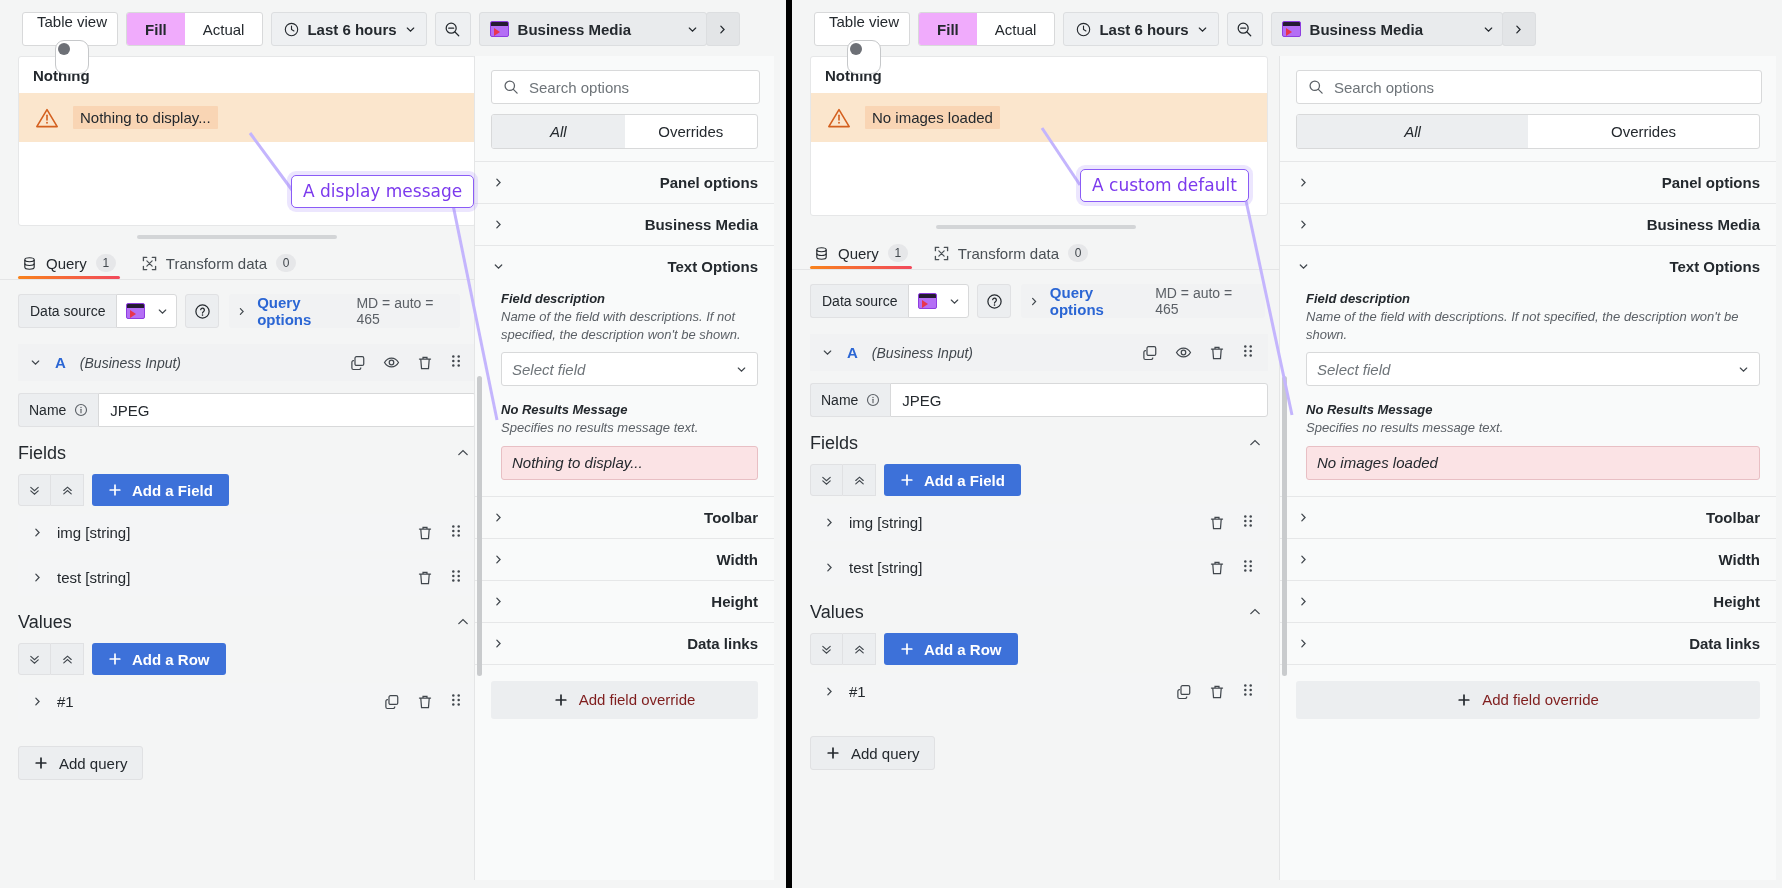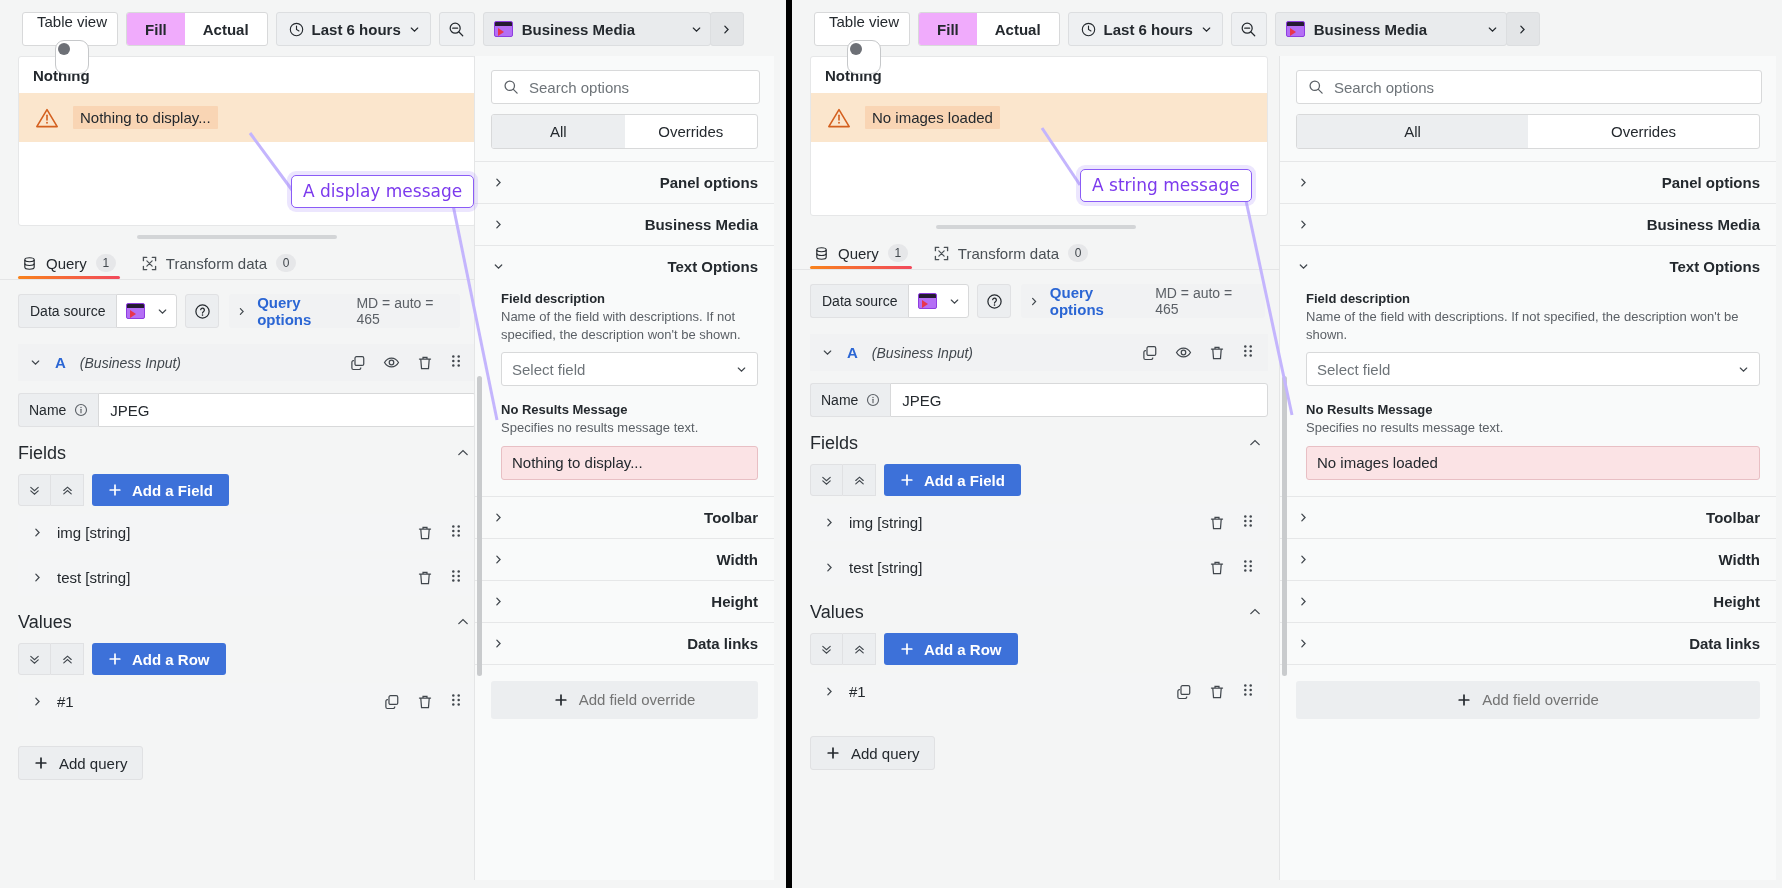--- a/index.html
+++ b/index.html
@@ -39,21 +39,21 @@
     position: absolute; left: 2px; top: 1.5px;
     width: 12px; height: 12px; border-radius: 50%; background: #6d7076;
   }
 
   .seg {
     display: flex; border: 1px solid #d8d9da; border-radius: 3px;
     overflow: hidden; height: 34px; background: #fff;
   }
   .seg > div {
     display: flex; align-items: center; justify-content: center;
-    padding: 0 18px; font-size: 15px; color: #24292e; height: 100%; font-weight: bold;
+    padding: 0 18px; font-size: 15px; color: #24292e; height: 100%;
   }
   .seg > div.active { background: #f0abfc; font-weight: bold; }
 
   .timepick {
     background: #eef0f2; border: 1px solid #dcdee0; border-radius: 3px;
     height: 34px; display: flex; align-items: center; gap: 8px;
     padding: 0 10px 0 12px; font-size: 15px; color: #24292e; font-weight: 600;
   }
   .zoomout {
     background: #eef0f2; border: 1px solid #dcdee0; border-radius: 3px;
@@ -213,45 +213,45 @@
 
   .optspane .searchwrap { padding: 14px 14px 0 16px; }
   .search {
     background:#fff; border:1px solid #d8d9da; border-radius:3px; height:34px;
     display:flex; align-items:center; gap: 10px; padding: 0 11px;
   }
   .search .ph { color:#6e7479; font-size:15px; }
 
   .alltabs { display:flex; margin: 10px 16px 0 16px; border:1px solid #d8d9da; border-radius:3px; overflow:hidden; background:#fff; }
   .alltabs > div { flex:1; text-align:center; padding: 8px 0; font-size:15px; color:#24292e; }
-  .alltabs > div.active { background:#eceef0; }
+  .alltabs > div.active { background:#eceef0;font-style:italic; }
 
   .optlist { margin-top: 12px; }
   .optsec { border-top:1px solid #e6e7e8; }
   .optsec-head {
     display:flex; align-items:center; gap: 15px; padding: 12px 16px 12px 18px;
     font-size:15px; font-weight:bold; color:#24292e;justify-content:space-between;
   }
-  .optsec-body { padding: 0 16px 16px 26px; }
+  .optsec-body { padding: 0 16px 16px 26px; font-style: italic; }
   .optlabel { font-size:13px; font-weight:bold; color:#24292e; margin-top: 4px; }
   .optdesc { font-size:13px; color:#5b6066; line-height:1.35; margin-top: 2px; }
   .selectbox {
     background:#fff; border:1px solid #d8d9da; border-radius:3px; height:34px;
     display:flex; align-items:center; padding: 0 10px; margin-top: 9px;
     font-size:15px; color:#6e7479;
   }
   .selectbox .chev { margin-left:auto; }
   .valuebox {
     background:#fbe3e5; border:1px solid #e8bfc4; border-radius:3px; height:34px;
     display:flex; align-items:center; padding: 0 10px; margin-top: 9px;
     font-size:15px; color:#24292e;
   }
   .addoverride {
     background:#eceef0; border-radius:3px; height:38px; display:flex; align-items:center;
-    justify-content:center; gap: 11px; font-size:15px; color:#737373;
+    justify-content:center; gap: 11px; font-size:15px; color:#7f1d1d;
     margin: 16px 16px 0 16px;
   }
   .optscroll { position:absolute; width:5px; border-radius:3px; background:#c9cbcd; }
 
   
   .callout {
     position:absolute; background:#fff; border:1.5px solid #8b5cf6; border-radius:5px;
     color:#7c3aed; font-size:17px; padding: 5px 11px 6px 11px;
     font-family:"DejaVu Sans", sans-serif; white-space:nowrap;
     box-shadow: 0 0 0 4px rgba(167,139,250,0.22);
@@ -1058,16 +1058,16 @@
         </div>
 
         <div class="optscroll" style="left:2px; top:320px; height:300px;"></div>
       </div>
     </div>
 
     <svg class="leader" style="left:0;top:0;width:990px;height:888px;">
       <path d="M250 128 L288 185" stroke="#c4b5fd" stroke-width="3" fill="none"></path>
       <path d="M453 196 L500 415" stroke="#c4b5fd" stroke-width="3" fill="none"></path>
     </svg>
-    <div class="callout" style="left:288px; top:169px;">A string message</div>
+    <div class="callout" style="left:288px; top:169px;">A custom default</div>
   </div>
 
 </div>
 
 </body></html>

